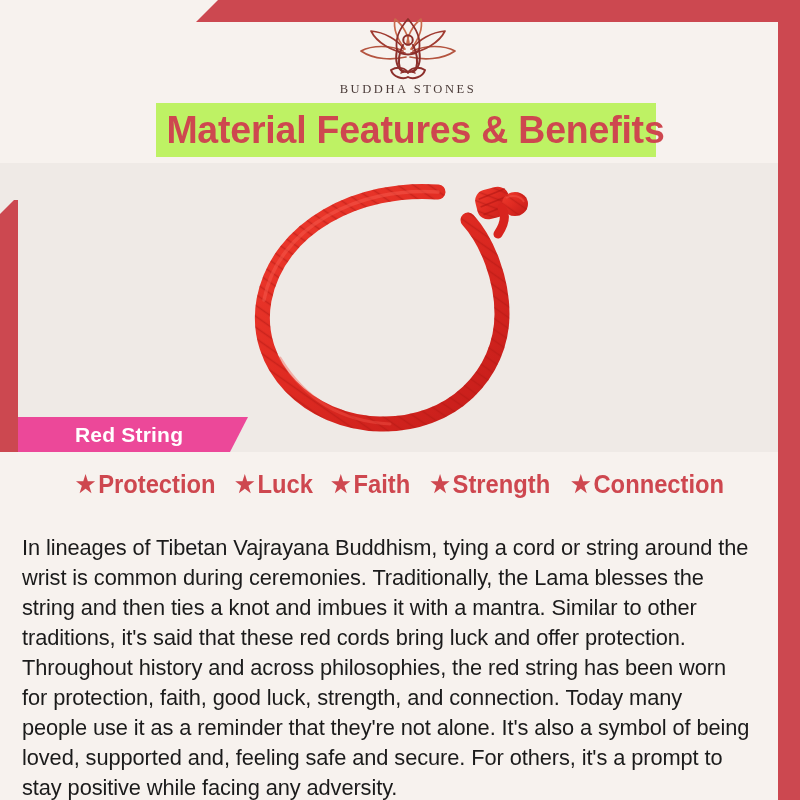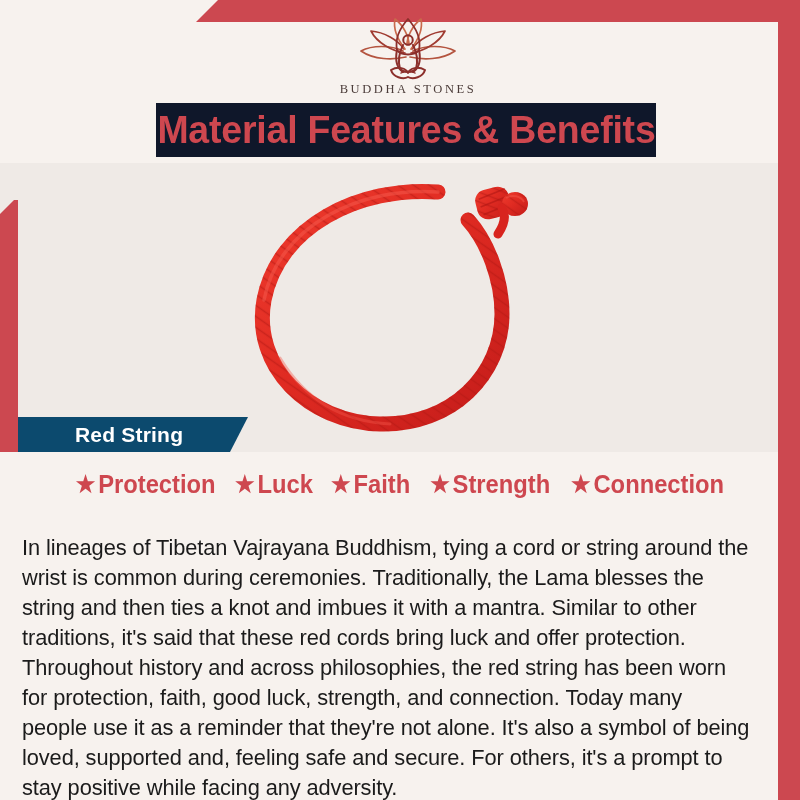--- a/index.html
+++ b/index.html
@@ -41,40 +41,40 @@
   .logo-mark{width:130px;height:66px;display:block;}
   .logo-text{
     margin-top:2px;
     font-family:"Liberation Serif", serif;
     font-size:12.5px;letter-spacing:2.6px;color:#4A3B38;font-weight:400;
   }
 
   
   .title-plaque{
     position:absolute;left:156px;top:103px;width:500px;height:54px;
-    background:#0f172a;
-    display:flex;align-items:center;justify-content:center;
+    background:#bef264;
+    display:flex;align-items:center;justify-content:flex-start;
   }
   .title-text{
     font-family:"Liberation Sans Narrow","Liberation Sans",sans-serif;
     font-weight:bold;font-size:39px;color:#CE474F;
     letter-spacing:-0.2px;white-space:nowrap;
     transform:scaleX(0.96);
   }
 
   
   .bracelet{
     position:absolute;left:240px;top:168px;width:330px;height:270px;
   }
   .bracelet svg{display:block;width:330px;height:270px;}
 
   
   .label-banner{
     position:absolute;left:18px;top:417px;width:230px;height:35px;
-    background:#0c4a6e;
+    background:#ec4899;
     clip-path:polygon(0 0,100% 0,calc(100% - 18px) 100%,0 100%);
     display:flex;align-items:center;text-align:center;
   }
   .label-banner-text{
     color:#FFFFFF;font-weight:bold;font-size:21px;
     font-family:"Liberation Sans",sans-serif;
     margin-left:57px;letter-spacing:0.2px;white-space:nowrap;
   }
 
   

